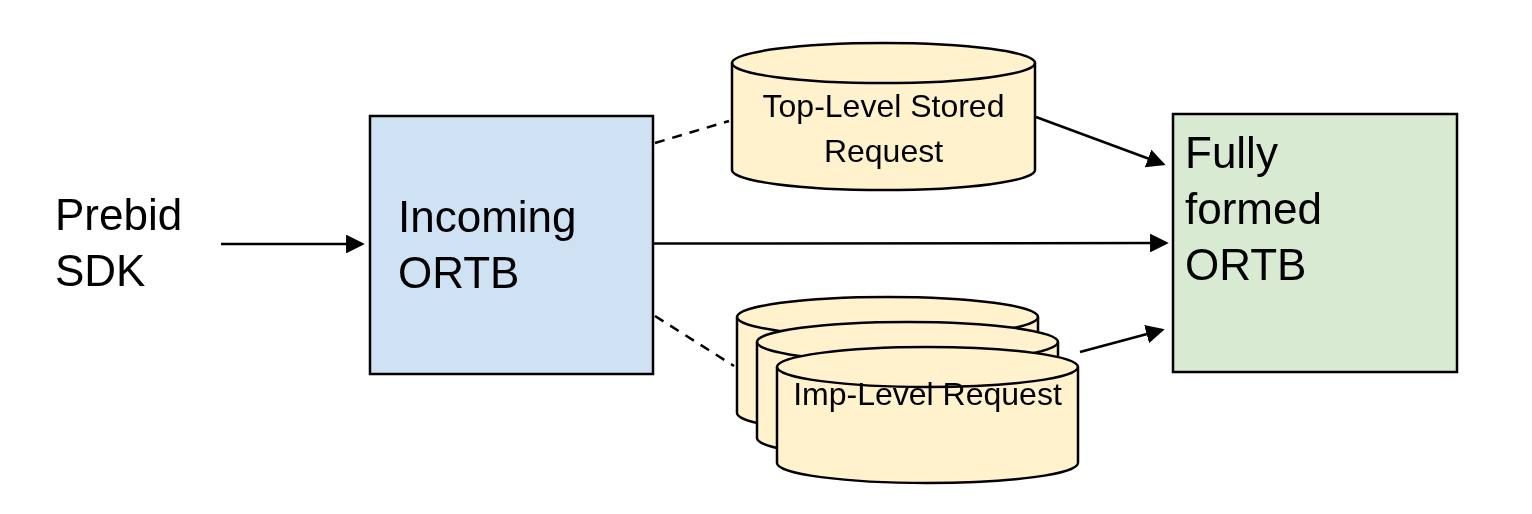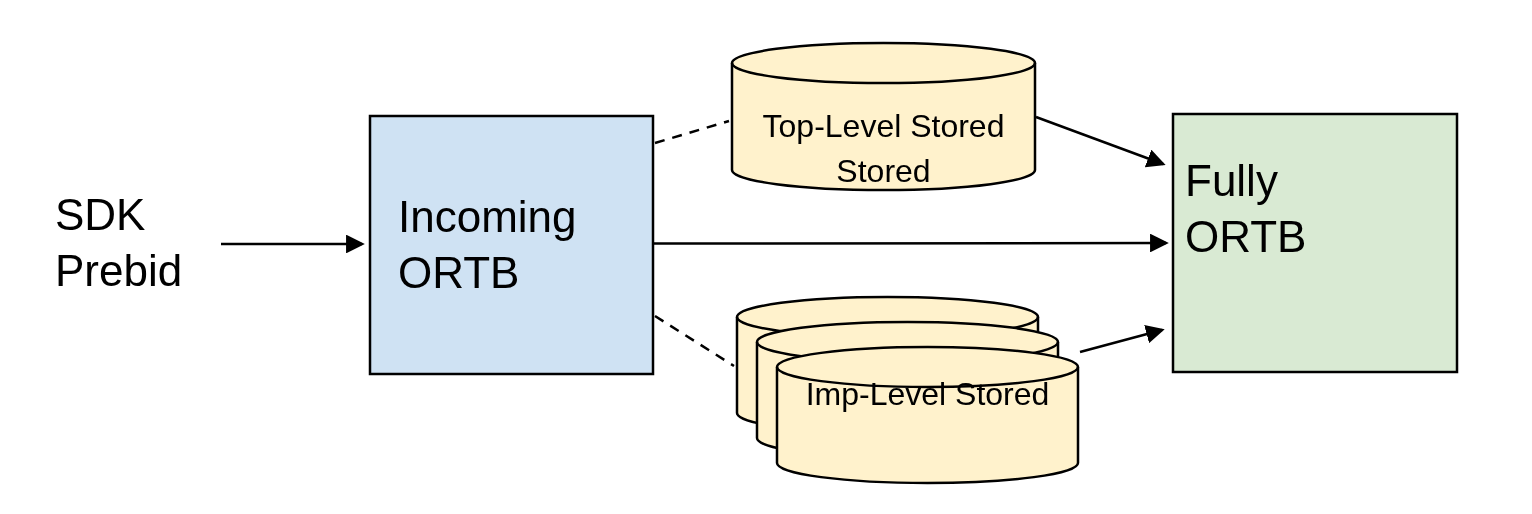--- a/index.html
+++ b/index.html
@@ -65,36 +65,37 @@
     <line x1="655" y1="143" x2="729" y2="121" stroke="#000000" stroke-width="2.5" stroke-dasharray="10 8"></line>
 
     <line x1="655" y1="316" x2="734" y2="366" stroke="#000000" stroke-width="2.5" stroke-dasharray="10 8"></line>
 
     <line x1="1036" y1="117" x2="1163" y2="164" stroke="#000000" stroke-width="2.5" marker-end="url(#ah)"></line>
 
     <line x1="1080" y1="352" x2="1162" y2="330" stroke="#000000" stroke-width="2.5" marker-end="url(#ah)"></line>
   </svg>
 
   <div class="label-abs big-label" style="left:55px; top:187px;">
+    <div>Prebid</div>
     <div>SDK</div>
-    <div>Prebid</div>
   </div>
 
   <div class="box-label big-label" style="left:370px; top:116px; width:283px; height:258px; padding-left:28px;">
     <div>Incoming</div>
     <div>ORTB</div>
   </div>
 
   <div class="box-label big-label" style="left:1173px; top:114px; width:284px; height:190px; padding-left:12px;border-radius:21px;">
     <div>Fully</div>
+    <div>formed</div>
     <div>ORTB</div>
   </div>
 
-  <div class="label-abs cyl-label" style="left:732px; top:84px; width:303px;margin-top:20px;">
+  <div class="label-abs cyl-label" style="left:732px; top:84px; width:303px;">
     <div>Top-Level Stored</div>
-    <div>Stored</div>
+    <div>Request</div>
   </div>
 
   <div class="label-abs cyl-label" style="left:777px; top:372px; width:301px;">
-    <div>Imp-Level Stored</div>
+    <div>Imp-Level Request</div>
   </div>
 
 </div>
 
 </body></html>

